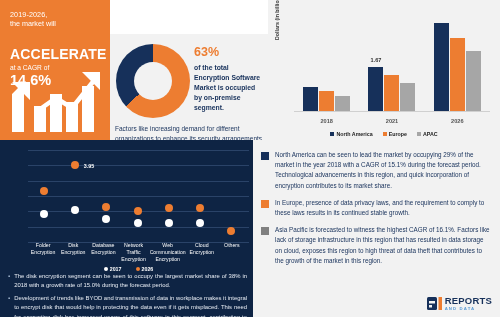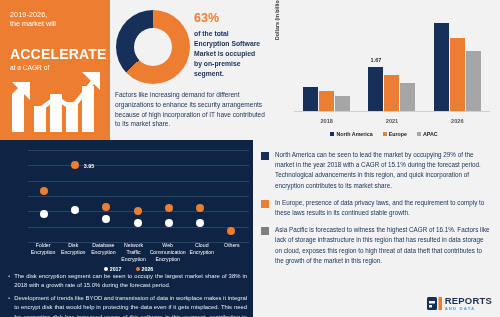--- a/index.html
+++ b/index.html
@@ -23,20 +23,21 @@
   .cagr-l2 { font-size: 7.2px; line-height: 1.25; margin-bottom: 19px; }
   .cagr-accel { font-size: 14px; font-weight: bold; letter-spacing: .2px; line-height: 1.1; }
   .cagr-l3 { font-size: 6.6px; line-height: 1.4; margin-top: 1px; }
   .cagr-val { font-size: 14.5px; font-weight: bold; line-height: 1.1; margin-top: 0px; }
   .growth-icon { position: absolute; left: 12px; top: 70px; width: 92px; height: 62px; }
 
   
   .donut-panel {
     width: 158px; height: 140px; background: #F2F2F2; position: relative;
     padding: 8px 6px 0 4px;
+    margin-top: 34px;
   }
   .donut-wrap { position: absolute; left: 6px; top: 10px; width: 74px; height: 74px; }
   .donut {
     width: 74px; height: 74px; border-radius: 50%;
     background: conic-gradient(#ED7D31 0deg 226.8deg, #16305A 226.8deg 360deg);
     position: relative;
   }
   .donut::after {
     content: ""; position: absolute; left: 50%; top: 50%;
     transform: translate(-50%,-50%);
@@ -125,20 +126,21 @@
 
 <div class="page">
 
   <div class="top-row">
 
     <div class="cagr-panel">
       <div class="cagr-l1">2019-2026,</div>
       <div class="cagr-l2">the market will</div>
       <div class="cagr-accel">ACCELERATE</div>
       <div class="cagr-l3">at a CAGR of</div>
+      <div class="cagr-val">14.6%</div>
       <svg class="growth-icon" viewBox="0 0 92 62">
         <polygon points="0,24 0,62 12,62 12,24 18,30 18,12 0,12 6,18" fill="#ffffff"></polygon>
         <rect x="0" y="12" width="0" height="0" fill="#ffffff"></rect>
         <rect x="22" y="36" width="12" height="26" fill="#ffffff"></rect>
         <rect x="38" y="24" width="12" height="38" fill="#ffffff"></rect>
         <rect x="54" y="32" width="12" height="30" fill="#ffffff"></rect>
         <rect x="70" y="16" width="12" height="46" fill="#ffffff"></rect>
         <polyline points="24,42 44,28 60,38 84,8" stroke="#ffffff" stroke-width="4.5" fill="none"></polyline>
         <polygon points="88,2 88,20 70,2" fill="#ffffff"></polygon>
       </svg>

